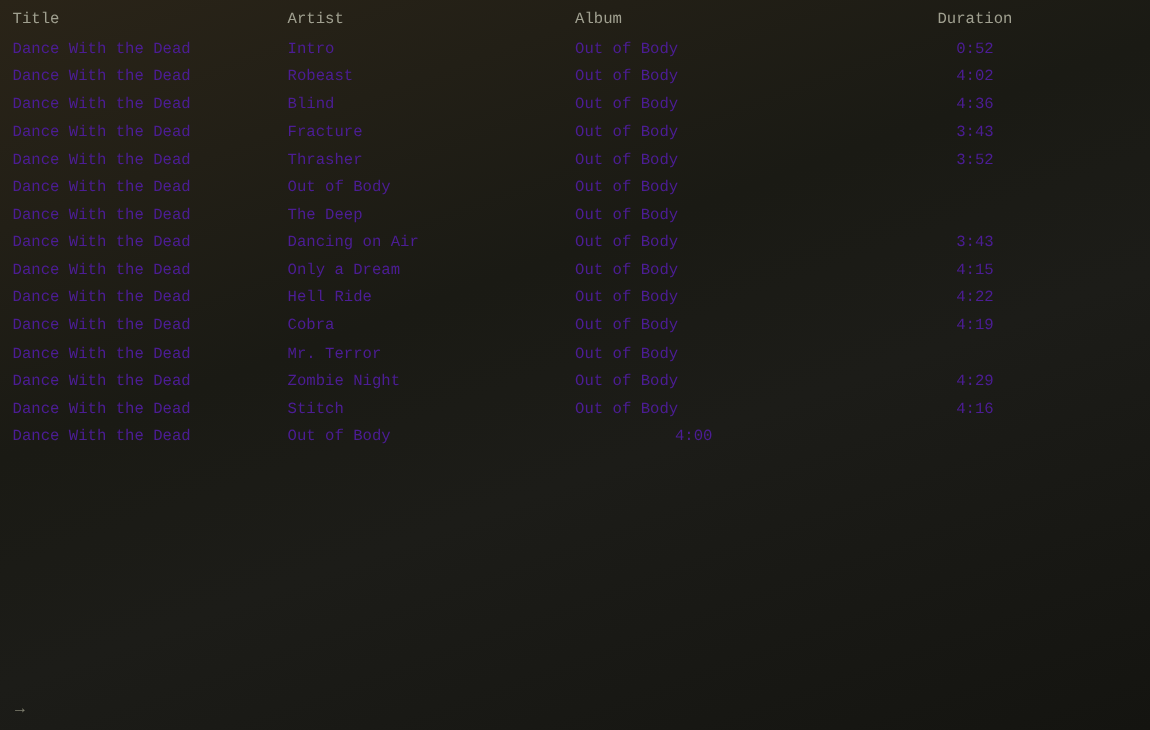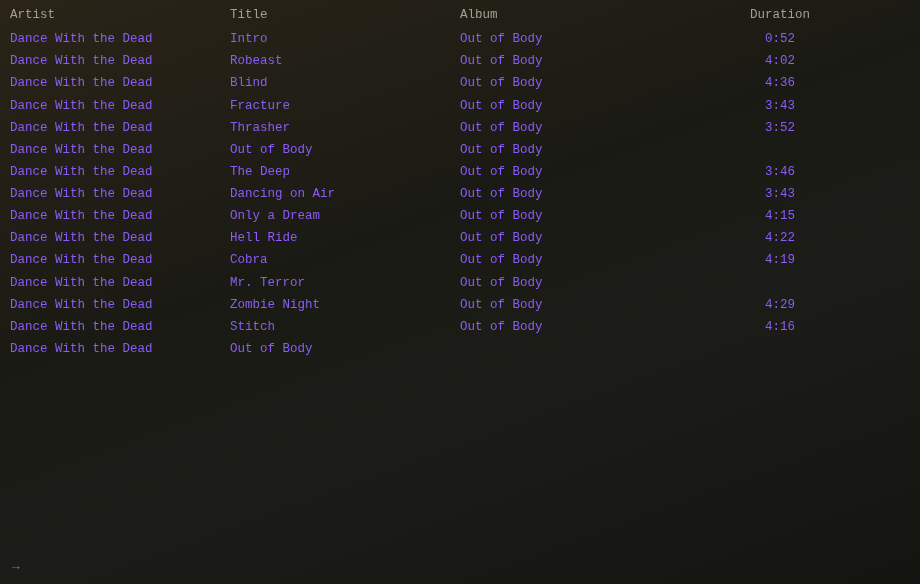--- a/index.html
+++ b/index.html
@@ -22,21 +22,21 @@
       padding: 4px 0;
       width: 100%;
     }
 
     .track-row {
       display: grid;
       grid-template-columns: 220px 230px 200px 1fr;
       padding: 2px 10px 2px 10px;
       font-size: 12.5px;
       line-height: 1.45;
-      color: #8b5cf6;
+      color: #4c1d95;
     }
 
     .track-row.header {
       color: #a0a090;
       font-weight: normal;
       margin-bottom: 2px;
     }
 
     .track-row .duration {
       text-align: center;
@@ -50,22 +50,22 @@
       color: #808070;
       font-size: 13px;
     }
   </style>
 </head>
 <body>
 
 <div class="track-list">
 
   <div class="track-row header">
+    <span>Title</span>
     <span>Artist</span>
-    <span>Title</span>
     <span>Album</span>
     <span class="duration">Duration</span>
   </div>
 <div class="track-row">
       <span>Dance With the Dead</span>
       <span>Intro</span>
       <span>Out of Body</span>
       <span class="duration">0:52</span>
     </div>
     <div class="track-row">
@@ -94,21 +94,20 @@
     </div>
     <div class="track-row">
       <span>Dance With the Dead</span>
       <span>Out of Body</span>
       <span>Out of Body</span>
     </div>
     <div class="track-row">
       <span>Dance With the Dead</span>
       <span>The Deep</span>
       <span>Out of Body</span>
-      <span class="duration">3:46</span>
     </div>
     <div class="track-row">
       <span>Dance With the Dead</span>
       <span>Dancing on Air</span>
       <span>Out of Body</span>
       <span class="duration">3:43</span>
     </div>
     <div class="track-row">
       <span>Dance With the Dead</span>
       <span>Only a Dream</span>
@@ -140,18 +139,19 @@
     </div>
     <div class="track-row">
       <span>Dance With the Dead</span>
       <span>Stitch</span>
       <span>Out of Body</span>
       <span class="duration">4:16</span>
     </div>
     <div class="track-row">
       <span>Dance With the Dead</span>
       <span>Out of Body</span>
+      <span class="duration">4:00</span>
     </div>
   </div>
 
 <div class="arrow-indicator">
   <span>→</span>
 </div>
 
 </body></html>

